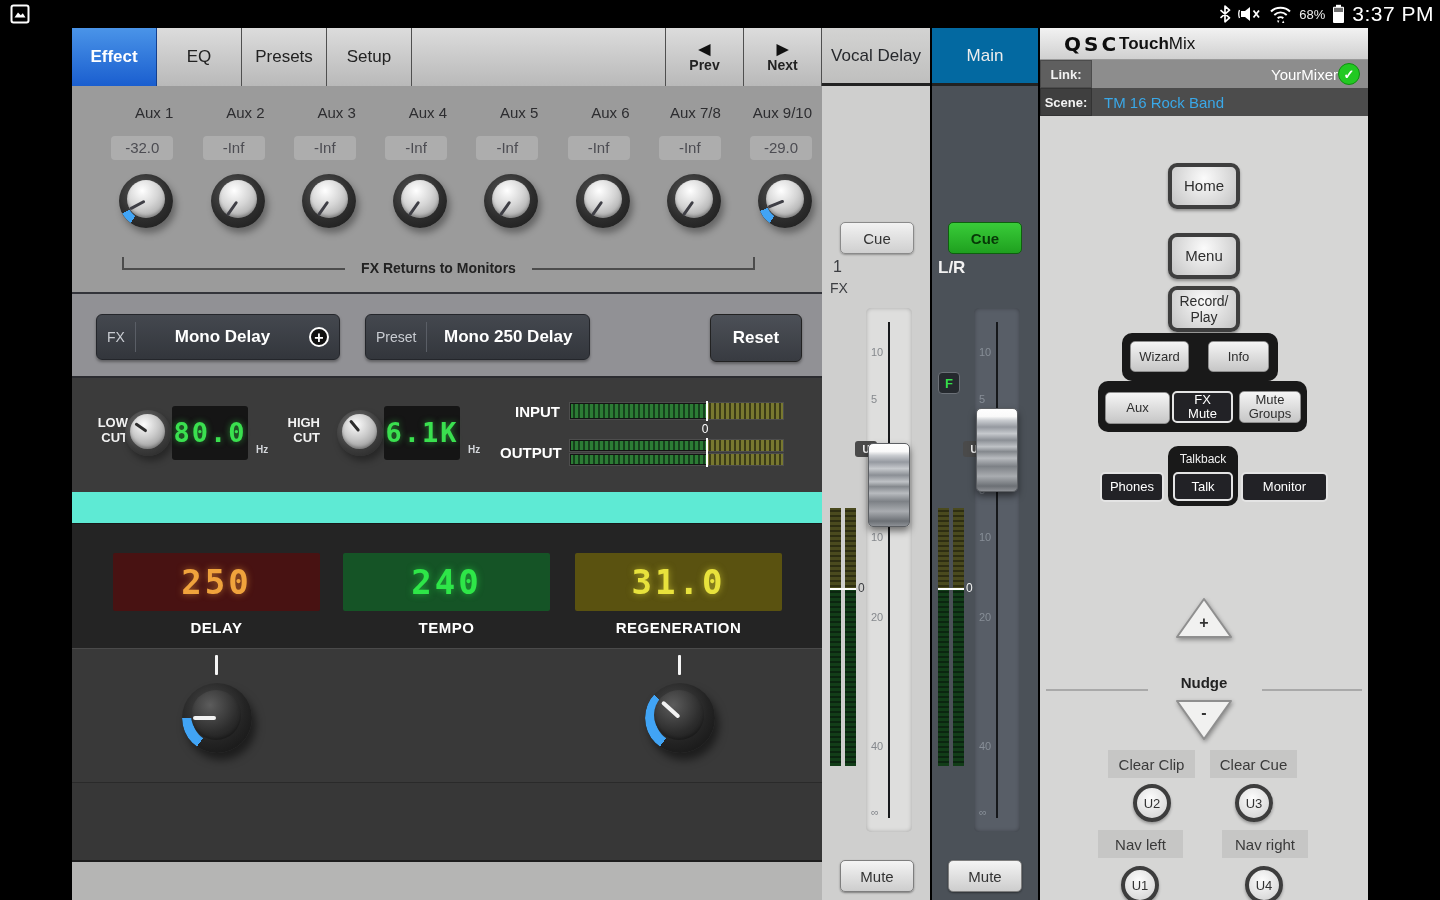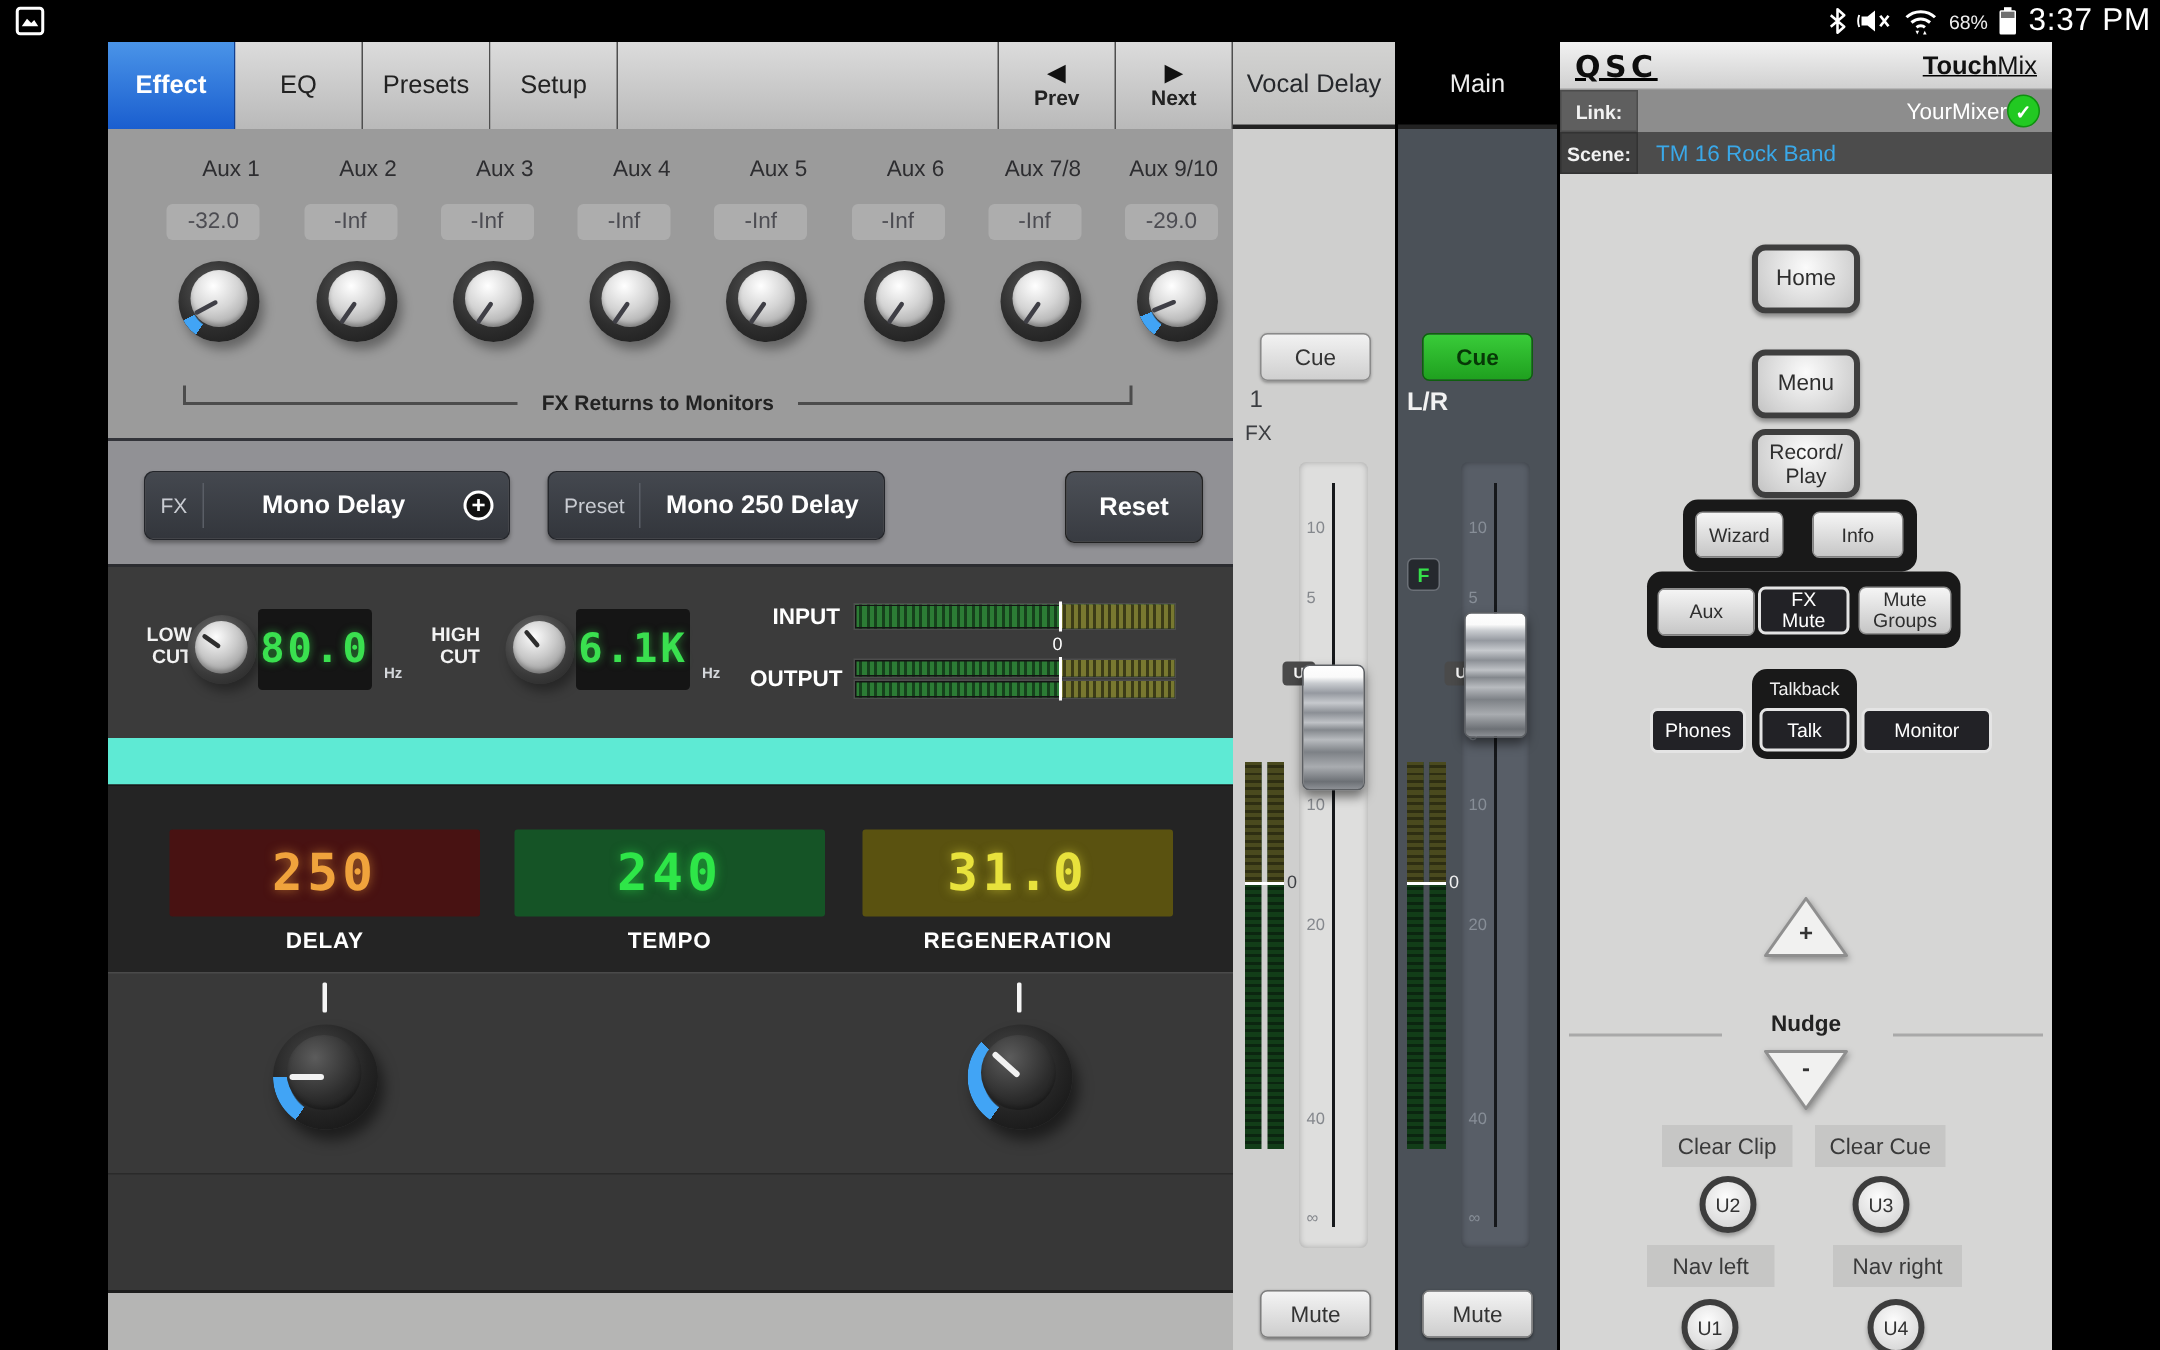--- a/index.html
+++ b/index.html
@@ -118,21 +118,21 @@
   
   #tail-section{position:absolute;left:0;top:754px;width:750px;height:78px;background:#373737;border-top:1px solid #2a2a2a;}
   #main-footer{position:absolute;left:0;top:832px;width:750px;height:40px;background:#b5b5b4;border-top:2px solid #1d1d1d;}
   
   .strip{position:absolute;top:28px;height:872px;}
   #strip-fx{left:822px;width:108px;background:#cfcfce;}
   #strip-main{left:932px;width:106px;background:#4b5158;}
   .strip-header{position:absolute;left:0;top:0;right:0;height:58px;display:flex;align-items:center;
     justify-content:center;font-size:17px;border-bottom:3px solid #222;box-sizing:border-box;}
   #strip-fx .strip-header{background:linear-gradient(#d3d3d2,#bfbfbe);color:#26282c;}
-  #strip-main .strip-header{background:#000000;color:#ededed;}
+  #strip-main .strip-header{background:#0369a1;color:#ededed;}
   .cue-btn{position:absolute;width:72px;height:30px;border-radius:5px;display:flex;align-items:center;
     justify-content:center;font-size:15px;}
   .cue-light{background:linear-gradient(#f2f2f2,#cfcfcf);border:1px solid #8a8a8a;color:#333;
     box-shadow:0 1px 2px rgba(0,0,0,.3);}
   .cue-green{background:linear-gradient(#39cc39,#1fa01f);border:1px solid #0e5f0e;color:#073807;font-weight:bold;}
   .chan-num{position:absolute;font-size:16px;}
   .chan-type{position:absolute;font-size:14px;}
   .fader-track{position:absolute;top:280px;width:46px;height:524px;border-radius:5px;}
   #strip-fx .fader-track{left:44px;background:#dededd;box-shadow:inset 0 0 4px rgba(0,0,0,.25);}
   #strip-main .fader-track{left:42px;background:#585e67;box-shadow:inset 0 0 4px rgba(0,0,0,.35);}
@@ -158,21 +158,21 @@
   .mute-btn{position:absolute;width:72px;height:30px;border-radius:5px;display:flex;align-items:center;
     justify-content:center;font-size:15px;background:linear-gradient(#f4f4f4,#cdcdcd);
     border:1px solid #7e7e7e;color:#333;box-shadow:0 1px 2px rgba(0,0,0,.4);}
   .f-badge{position:absolute;width:20px;height:20px;background:#25292e;border:1px solid #6b7077;
     border-radius:4px;color:#35e04a;font-size:13px;font-weight:bold;display:flex;align-items:center;
     justify-content:center;}
   
   #right-panel{position:absolute;left:1040px;top:28px;width:328px;height:872px;background:#d6d6d5;}
   #rp-header{position:absolute;left:0;top:0;width:328px;height:32px;
     background:linear-gradient(#f2f2f2,#d0d0d0);border-bottom:1px solid #9a9a9a;box-sizing:border-box;
-    display:flex;align-items:center;justify-content:space-between;padding:0 10px;text-decoration:underline;}
+    display:flex;align-items:center;padding:0 24px;}
   #qsc-logo{font-size:20px;font-weight:900;letter-spacing:3px;color:#0d0d0d;font-family:"DejaVu Sans",sans-serif;}
   #touchmix{font-size:17px;color:#111;}
   #touchmix .b{font-weight:bold;}
   .rp-row{position:absolute;left:0;width:328px;height:28px;display:flex;align-items:center;box-sizing:border-box;}
   #link-row{top:32px;background:#8d8d8d;}
   #scene-row{top:60px;background:#4c4c4c;}
   .rp-row .tag{width:52px;height:100%;display:flex;align-items:center;justify-content:center;
     color:#f2f2f2;font-size:13px;font-weight:bold;box-sizing:border-box;}
   #link-row .tag{background:#5f5f5f;border:1px solid #4c4c4c;}
   #scene-row .tag{background:#3f3f3f;border:1px solid #333;}

